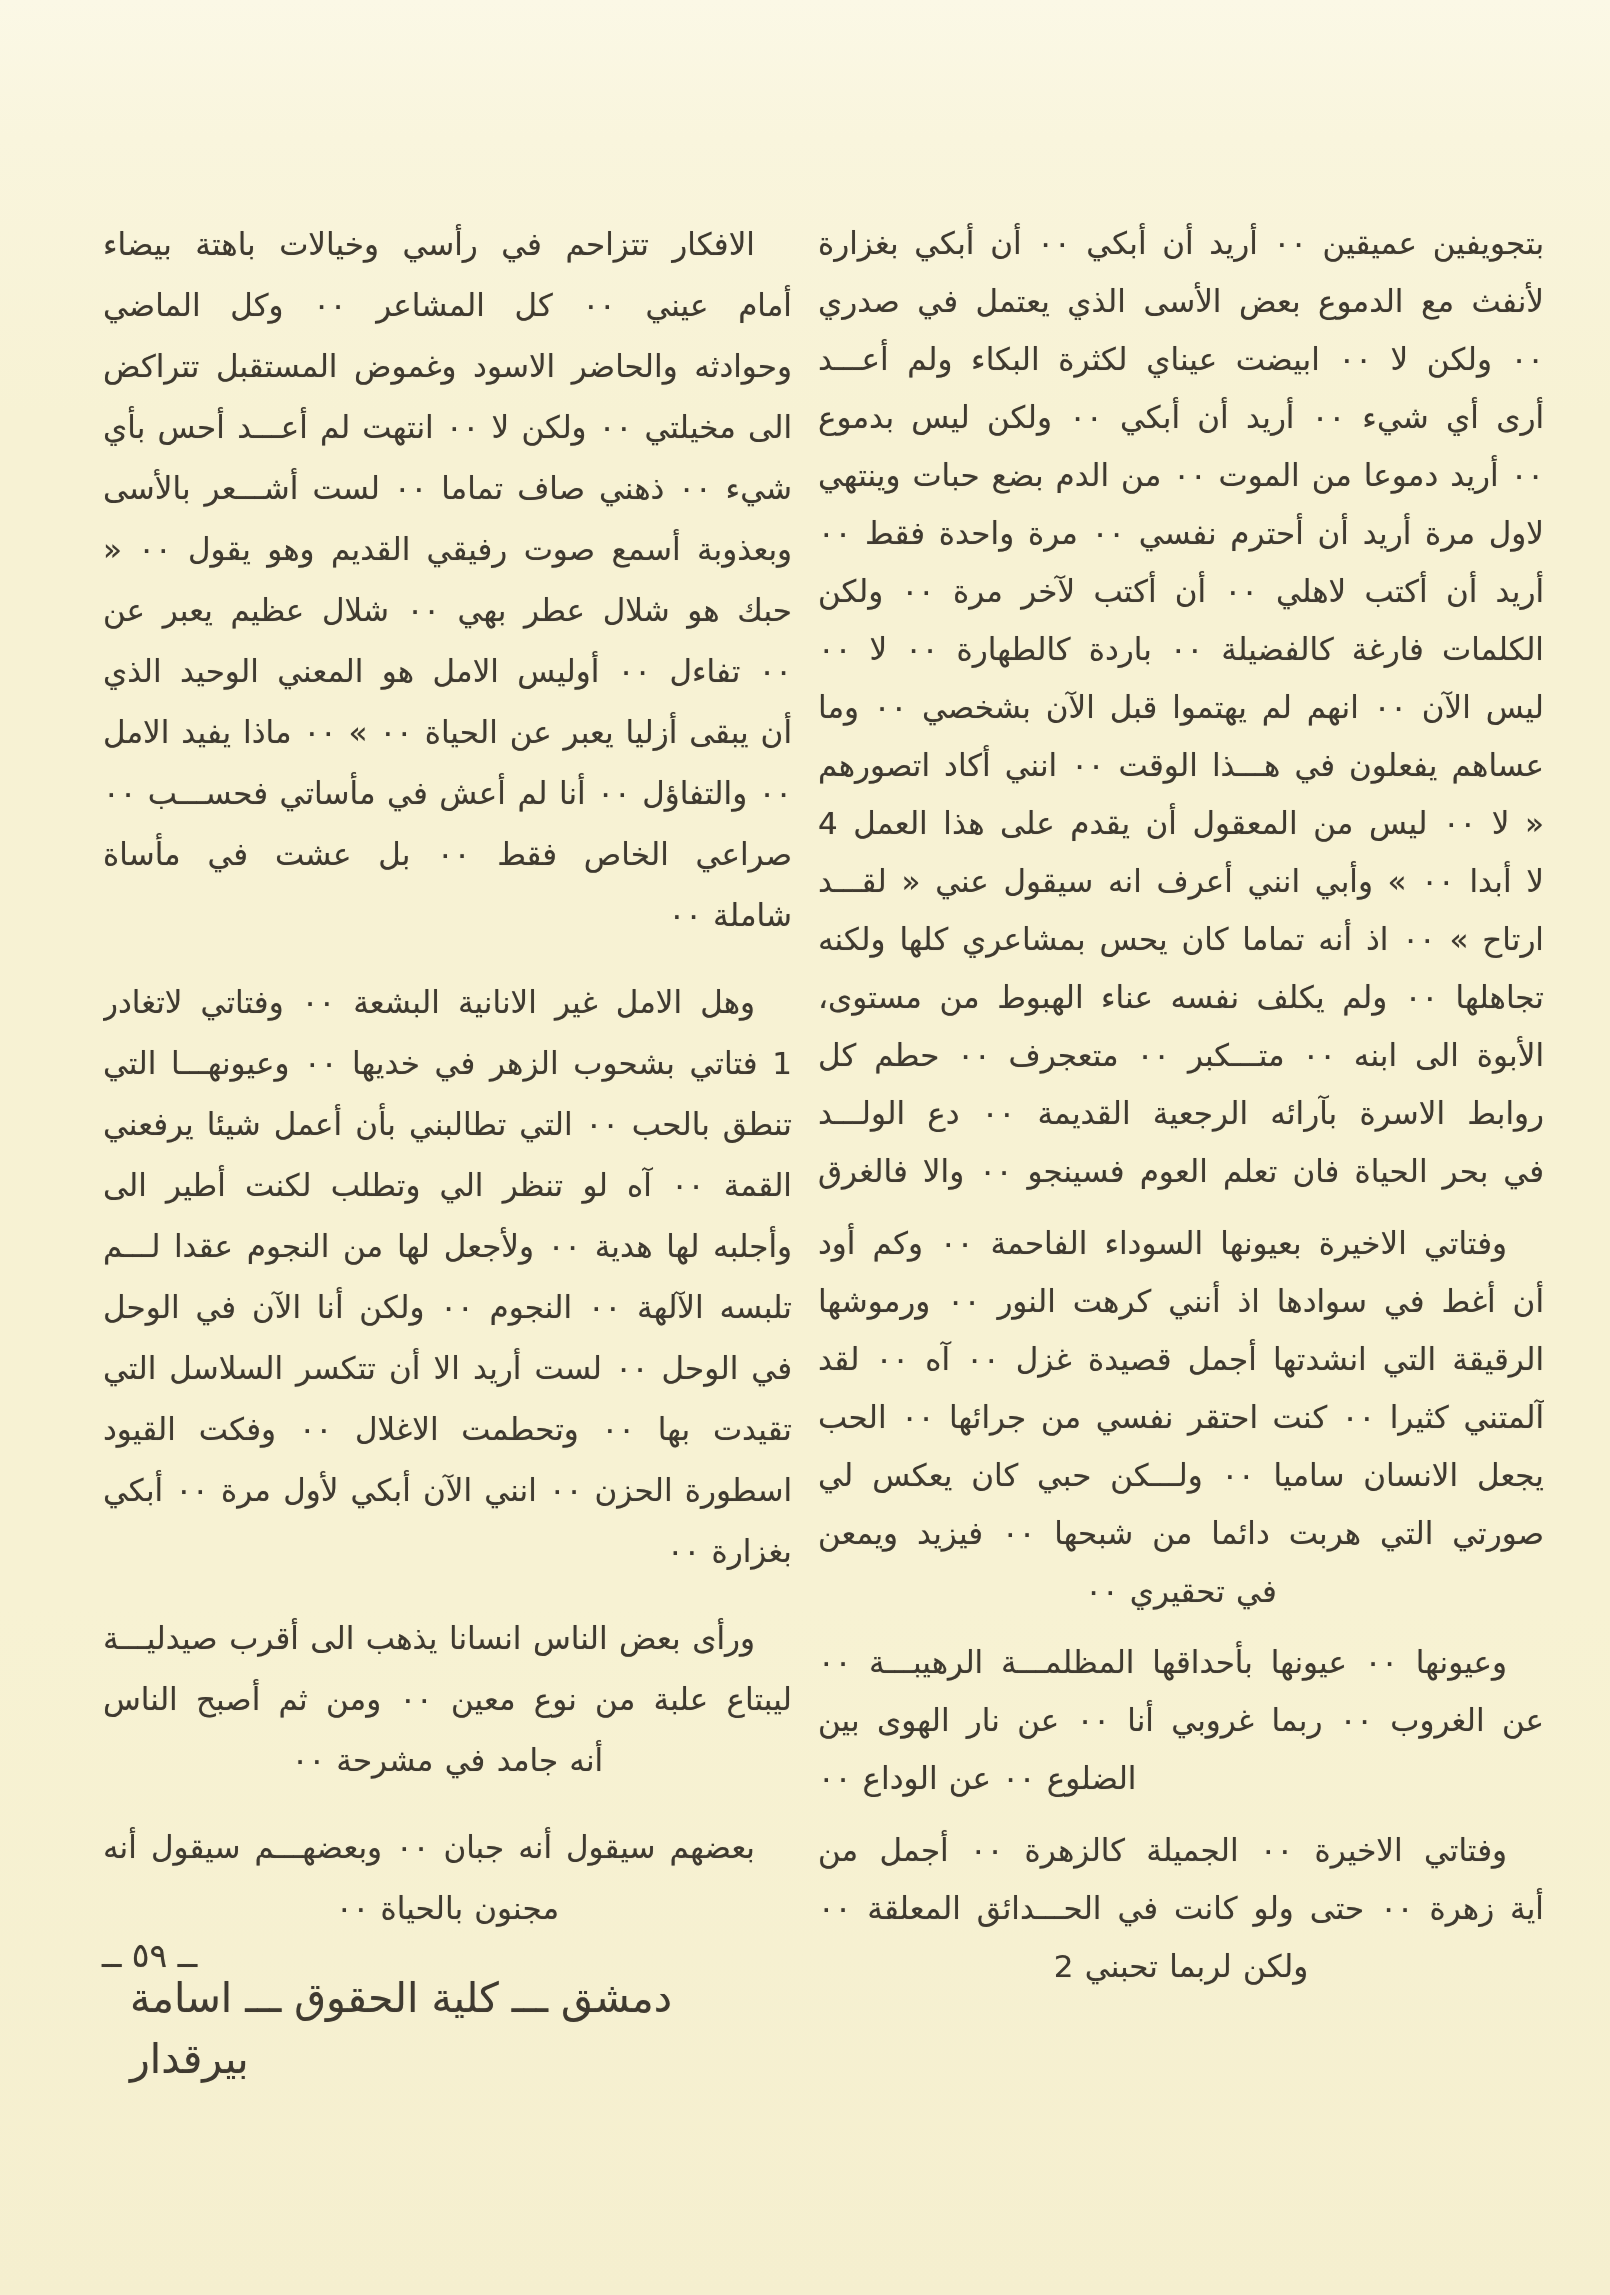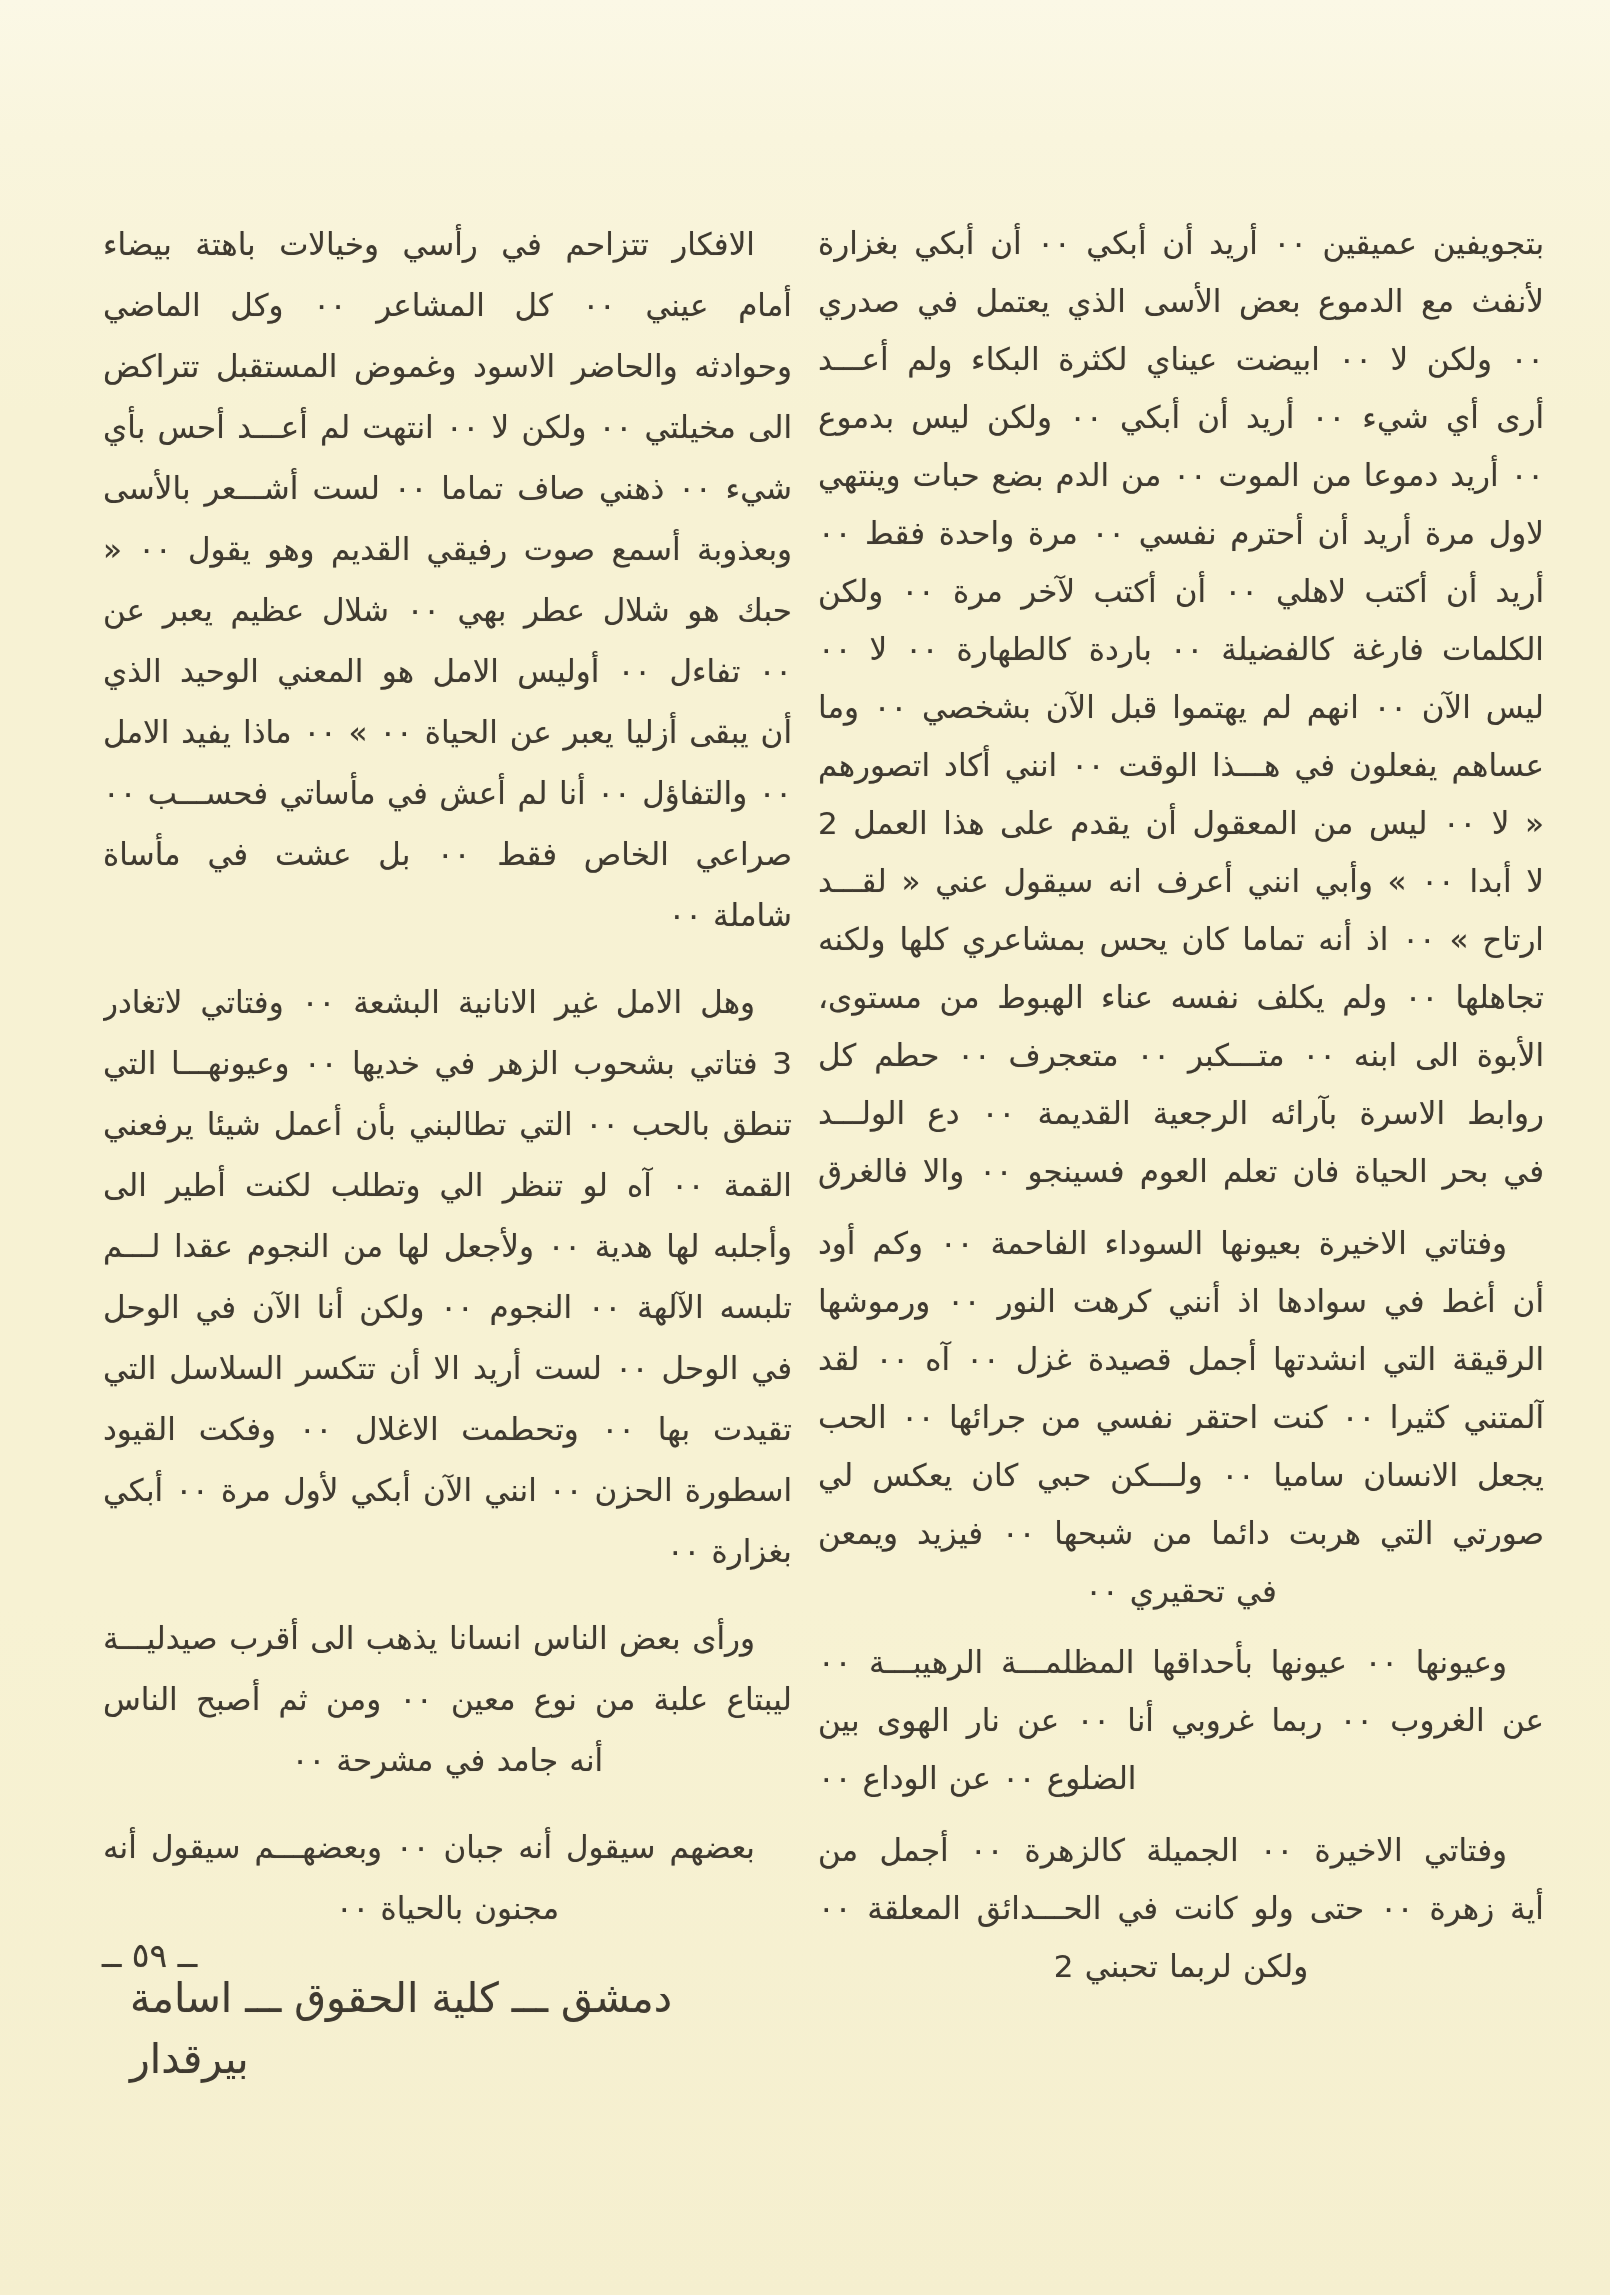--- a/index.html
+++ b/index.html
@@ -73,21 +73,21 @@
           <div class="line">بتجويفين عميقين ٠٠ أريد أن أبكي ٠٠ أن أبكي بغزارة</div>
           <div class="line">لأنفث مع الدموع بعض الأسى الذي يعتمل في صدري</div>
           <div class="line">٠٠ ولكن لا ٠٠ ابيضت عيناي لكثرة البكاء ولم أعـــد</div>
           <div class="line">أرى أي شيء ٠٠ أريد أن أبكي ٠٠ ولكن ليس بدموع</div>
           <div class="line">٠٠ أريد دموعا من الموت ٠٠ من الدم بضع حبات وينتهي</div>
           <div class="line">لاول مرة أريد أن أحترم نفسي ٠٠ مرة واحدة فقط ٠٠</div>
           <div class="line">أريد أن أكتب لاهلي ٠٠ أن أكتب لآخر مرة ٠٠ ولكن</div>
           <div class="line">الكلمات فارغة كالفضيلة ٠٠ باردة كالطهارة ٠٠ لا ٠٠</div>
           <div class="line">ليس الآن ٠٠ انهم لم يهتموا قبل الآن بشخصي ٠٠ وما</div>
           <div class="line">عساهم يفعلون في هـــذا الوقت ٠٠ انني أكاد اتصورهم</div>
-          <div class="line">« لا ٠٠ ليس من المعقول أن يقدم على هذا العمل 2</div>
+          <div class="line">« لا ٠٠ ليس من المعقول أن يقدم على هذا العمل 4</div>
           <div class="line">لا أبدا ٠٠ » وأبي انني أعرف انه سيقول عني « لقـــد</div>
           <div class="line">ارتاح » ٠٠ اذ أنه تماما كان يحس بمشاعري كلها ولكنه</div>
           <div class="line">تجاهلها ٠٠ ولم يكلف نفسه عناء الهبوط من مستوى،</div>
           <div class="line">الأبوة الى ابنه ٠٠ متـــكبر ٠٠ متعجرف ٠٠ حطم كل</div>
           <div class="line">روابط الاسرة بآرائه الرجعية القديمة ٠٠ دع الولـــد</div>
           <div class="line">في بحر الحياة فان تعلم العوم فسينجو ٠٠ والا فالغرق ٠٠</div>
         </div>
         <div class="para">
           <div class="line indent">وفتاتي الاخيرة بعيونها السوداء الفاحمة ٠٠ وكم أود</div>
           <div class="line">أن أغط في سوادها اذ أنني كرهت النور ٠٠ ورموشها</div>
@@ -120,21 +120,21 @@
           <div class="line">وبعذوبة أسمع صوت رفيقي القديم وهو يقول ٠٠ « ان</div>
           <div class="line">حبك هو شلال عطر بهي ٠٠ شلال عظيم يعبر عن الحياة</div>
           <div class="line">٠٠ تفاءل ٠٠ أوليس الامل هو المعني الوحيد الذي يمكن</div>
           <div class="line">أن يبقى أزليا يعبر عن الحياة ٠٠ » ٠٠ ماذا يفيد الامل</div>
           <div class="line">٠٠ والتفاؤل ٠٠ أنا لم أعش في مأساتي فحســـب ٠٠ في</div>
           <div class="line">صراعي الخاص فقط ٠٠ بل عشت في مأساة انسانيـــة</div>
           <div class="line end-right">شاملة ٠٠</div>
         </div>
         <div class="para">
           <div class="line indent">وهل الامل غير الانانية البشعة ٠٠ وفتاتي لاتغادر خيالي</div>
-          <div class="line">3 فتاتي بشحوب الزهر في خديها ٠٠ وعيونهـــا التي</div>
+          <div class="line">1 فتاتي بشحوب الزهر في خديها ٠٠ وعيونهـــا التي</div>
           <div class="line">تنطق بالحب ٠٠ التي تطالبني بأن أعمل شيئا يرفعني الى</div>
           <div class="line">القمة ٠٠ آه لو تنظر الي وتطلب لكنت أطير الى القمر</div>
           <div class="line">وأجلبه لها هدية ٠٠ ولأجعل لها من النجوم عقدا لـــم</div>
           <div class="line">تلبسه الآلهة ٠٠ النجوم ٠٠ ولكن أنا الآن في الوحل ٠٠</div>
           <div class="line">في الوحل ٠٠ لست أريد الا أن تتكسر السلاسل التي</div>
           <div class="line">تقيدت بها ٠٠ وتحطمت الاغلال ٠٠ وفكت القيود وماتت</div>
           <div class="line">اسطورة الحزن ٠٠ انني الآن أبكي لأول مرة ٠٠ أبكي</div>
           <div class="line end-right">بغزارة ٠٠</div>
         </div>
         <div class="para">

